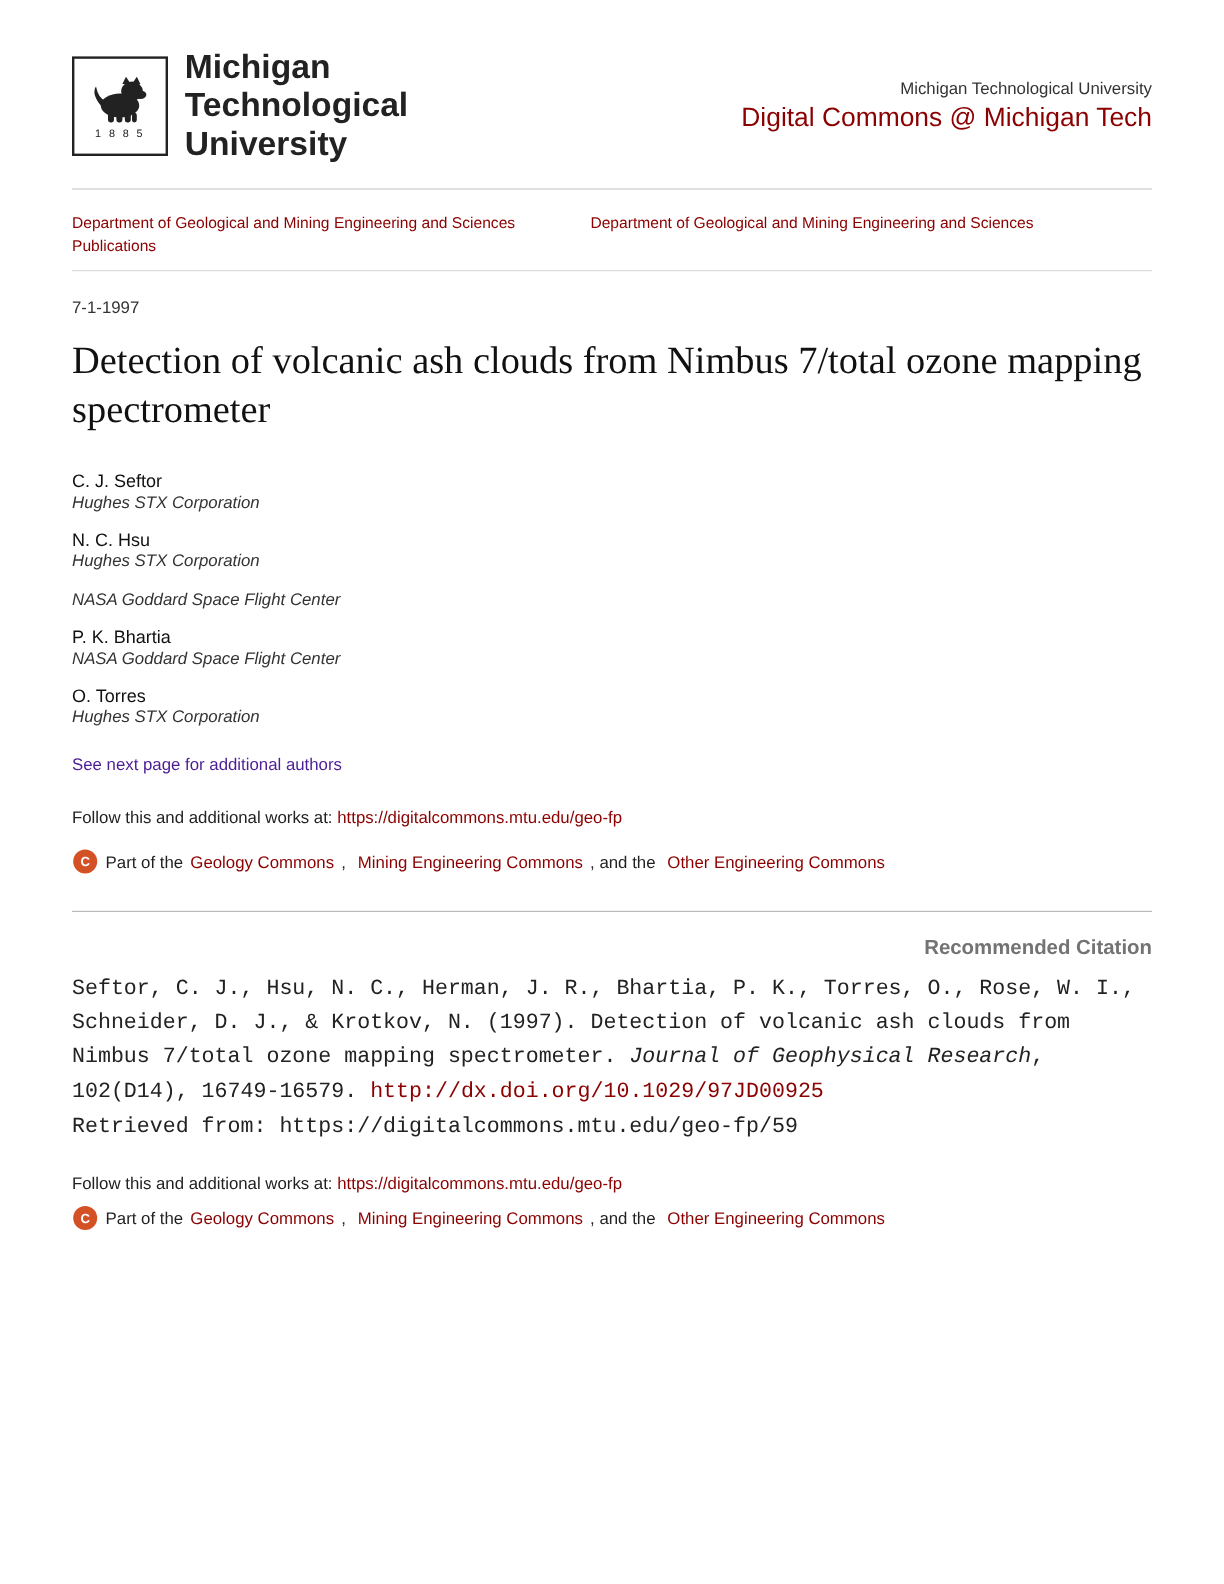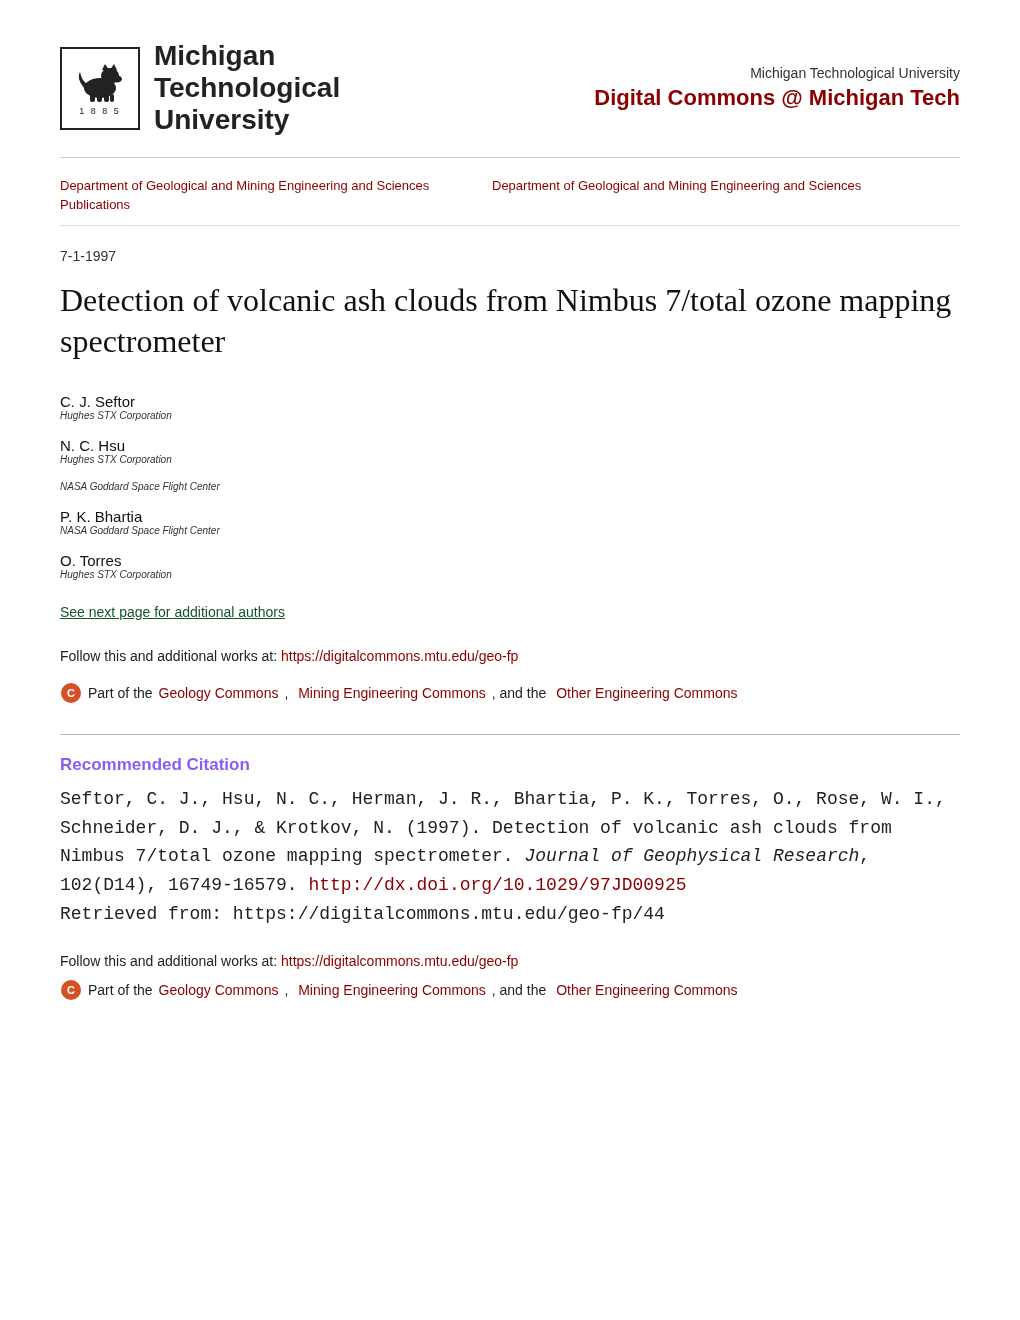--- a/index.html
+++ b/index.html
@@ -73,21 +73,21 @@
     .header-right .mtu-label {
       font-size: 14px;
       color: #333;
       font-family: Arial, sans-serif;
       margin-bottom: 4px;
     }
     .header-right .digital-commons {
       font-size: 22px;
       color: #8B0000;
       font-family: Arial, sans-serif;
-      font-weight: 700;
+      font-weight: 400;
       text-decoration: none;
     }
 
     
     .breadcrumb-row {
       display: flex;
       justify-content: flex-start;
       margin-bottom: 22px;
       padding-bottom: 10px;
       border-bottom: 1px solid #ddd;
@@ -126,34 +126,33 @@
     }
     .author-block {
       margin-bottom: 16px;
     }
     .author-name {
       font-size: 15px;
       font-family: Arial, sans-serif;
       color: #111;
     }
     .author-affiliation {
-      font-size: 10px;
+      font-size: 14px;
       font-style: italic;
       font-family: Arial, sans-serif;
       color: #333;
     }
 
     
     .see-next {
       font-size: 14px;
       font-family: Arial, sans-serif;
-      color: #14532d;
+      color: #4c1d95;
       margin-top: 24px;
       margin-bottom: 28px;
-      text-decoration: underline;
     }
 
     
     .follow-section {
       margin-bottom: 18px;
       font-size: 14px;
       font-family: Arial, sans-serif;
       color: #222;
     }
     .follow-section a {
@@ -184,22 +183,23 @@
     
     .divider {
       border: none;
       border-top: 1px solid #bbb;
       margin-bottom: 20px;
     }
     .rec-citation-heading {
       font-size: 17px;
       font-family: Arial, sans-serif;
       font-weight: bold;
-      color: #8b5cf6;
+      color: #737373;
       margin-bottom: 10px;
+      text-align: right;
     }
     .rec-citation-body {
       font-size: 18px;
       font-family: Liberation Mono, monospace;
       color: #222;
       line-height: 1.6;
       margin-bottom: 24px;
     }
     .rec-citation-body a {
       color: #8B0000;
@@ -331,21 +331,21 @@
     <a href="#">Geology Commons</a>,&nbsp;
     <a href="#">Mining Engineering Commons</a>,&nbsp;and the&nbsp;
     <a href="#">Other Engineering Commons</a>
   </div>
 
   <hr class="divider">
 
   <div class="rec-citation-heading">Recommended Citation</div>
   <div class="rec-citation-body">
     <span>Seftor, C. J., Hsu, N. C., Herman, J. R., Bhartia, P. K., Torres, O., Rose, W. I., Schneider, D. J., &amp; Krotkov, N. (1997). Detection of volcanic ash clouds from Nimbus 7/total ozone mapping spectrometer. </span><em>Journal of Geophysical Research</em><span>, 102(D14), 16749-16579. </span><a href="#">http://dx.doi.org/10.1029/97JD00925</a><br>
-    <span>Retrieved from: https://digitalcommons.mtu.edu/geo-fp/44</span>
+    <span>Retrieved from: https://digitalcommons.mtu.edu/geo-fp/59</span>
   </div>
 
   <div class="bottom-follow">
     <span>Follow this and additional works at: </span><a href="#">https://digitalcommons.mtu.edu/geo-fp</a>
   </div>
 
   <div class="bottom-commons-part">
     <svg class="commons-icon" viewBox="0 0 22 22" xmlns="http://www.w3.org/2000/svg">
       <circle cx="11" cy="11" r="10" fill="#cc3300" opacity="0.85"></circle>
       <text x="11" y="15" text-anchor="middle" font-size="11" fill="white" font-family="Arial" font-weight="bold">C</text>

